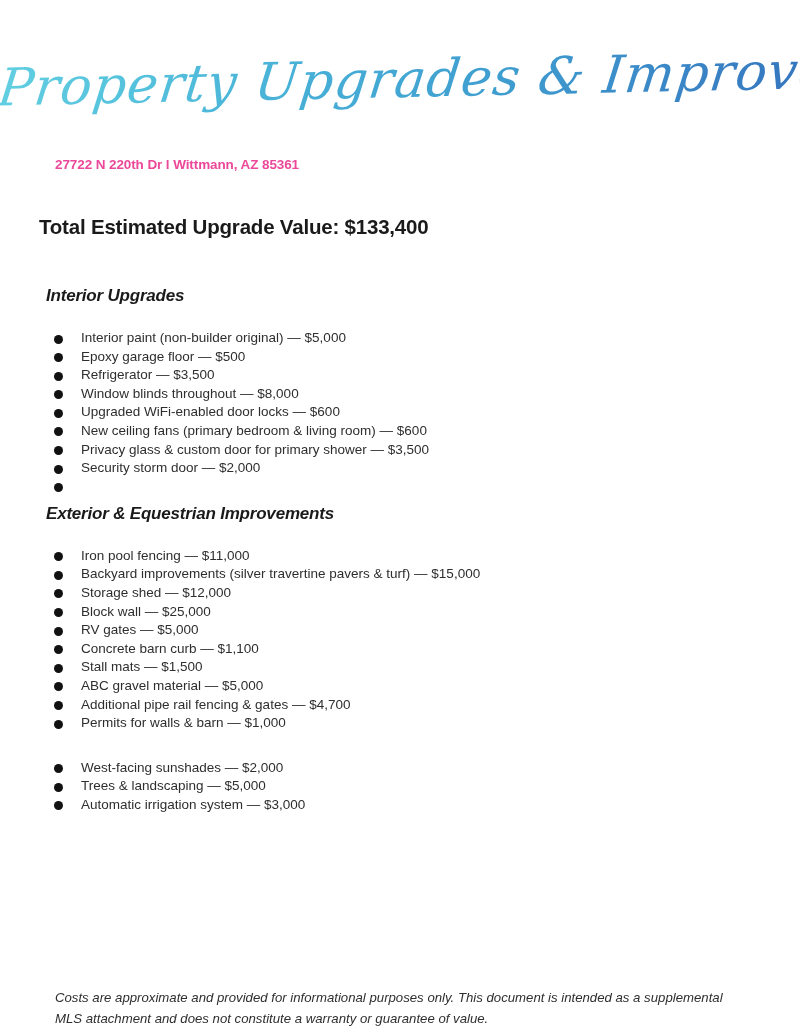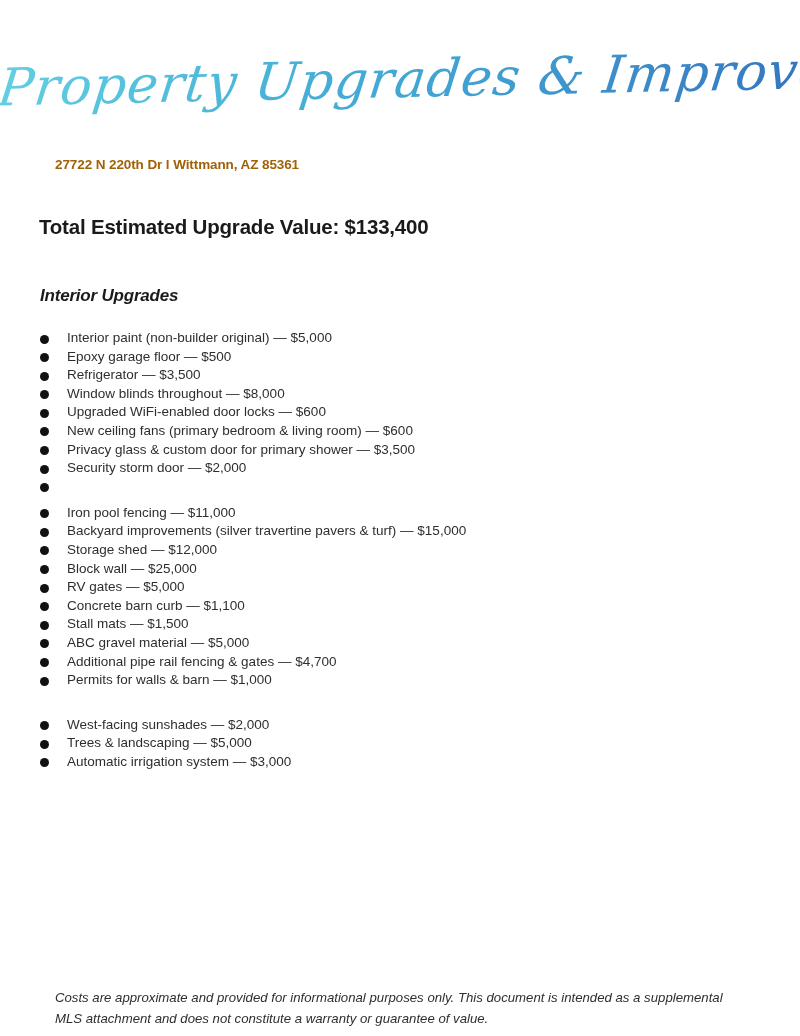--- a/index.html
+++ b/index.html
@@ -59,55 +59,55 @@
   }
 
   
   .address {
     position: absolute;
     left: 55px;
     top: 157px;
     font-size: 13.5px;
     font-weight: bold;
     letter-spacing: -0.1px;
-    color: #a16207;
+    color: #ec4899;
   }
 
   
   .total-value {
     position: absolute;
     left: 39px;
     top: 215px;
     font-size: 20.5px;
     font-weight: bold;
     letter-spacing: -0.2px;
     color: #1a1a1a;
   }
 
   
   .sections {
     position: absolute;
-    left: 40px;
+    left: 46px;
     top: 286px;
     width: 700px;
   }
   .section {
     margin-bottom: 26px;
   }
   .section-heading {
     font-size: 17px;
     font-weight: bold;
     font-style: italic;
     letter-spacing: -0.2px;
     color: #1a1a1a;
     margin: 0 0 23px 0;
   }
   .item-list {
     list-style: none;
-    margin: 0;
+    margin: 8px;
     padding: 0;
   }
   .item {
     position: relative;
     padding-left: 27px;
     font-size: 13.5px;
     line-height: 18.6px;
     color: #2e2e2e;
     white-space: nowrap;
   }
@@ -158,20 +158,21 @@
           <li class="item"><span class="bullet"></span><span>Refrigerator — $3,500</span></li>
           <li class="item"><span class="bullet"></span><span>Window blinds throughout — $8,000</span></li>
           <li class="item"><span class="bullet"></span><span>Upgraded WiFi-enabled door locks — $600</span></li>
           <li class="item"><span class="bullet"></span><span>New ceiling fans (primary bedroom &amp; living room) — $600</span></li>
           <li class="item"><span class="bullet"></span><span>Privacy glass &amp; custom door for primary shower — $3,500</span></li>
           <li class="item"><span class="bullet"></span><span>Security storm door — $2,000</span></li>
           <li class="item"><span class="bullet"></span></li>
         </ul>
       </div>
       <div class="section">
+        <div class="section-heading">Exterior &amp; Equestrian Improvements</div>
         <ul class="item-list">
           <li class="item"><span class="bullet"></span><span>Iron pool fencing — $11,000</span></li>
           <li class="item"><span class="bullet"></span><span>Backyard improvements (silver travertine pavers &amp; turf) — $15,000</span></li>
           <li class="item"><span class="bullet"></span><span>Storage shed — $12,000</span></li>
           <li class="item"><span class="bullet"></span><span>Block wall — $25,000</span></li>
           <li class="item"><span class="bullet"></span><span>RV gates — $5,000</span></li>
           <li class="item"><span class="bullet"></span><span>Concrete barn curb — $1,100</span></li>
           <li class="item"><span class="bullet"></span><span>Stall mats — $1,500</span></li>
           <li class="item"><span class="bullet"></span><span>ABC gravel material — $5,000</span></li>
           <li class="item"><span class="bullet"></span><span>Additional pipe rail fencing &amp; gates — $4,700</span></li>

